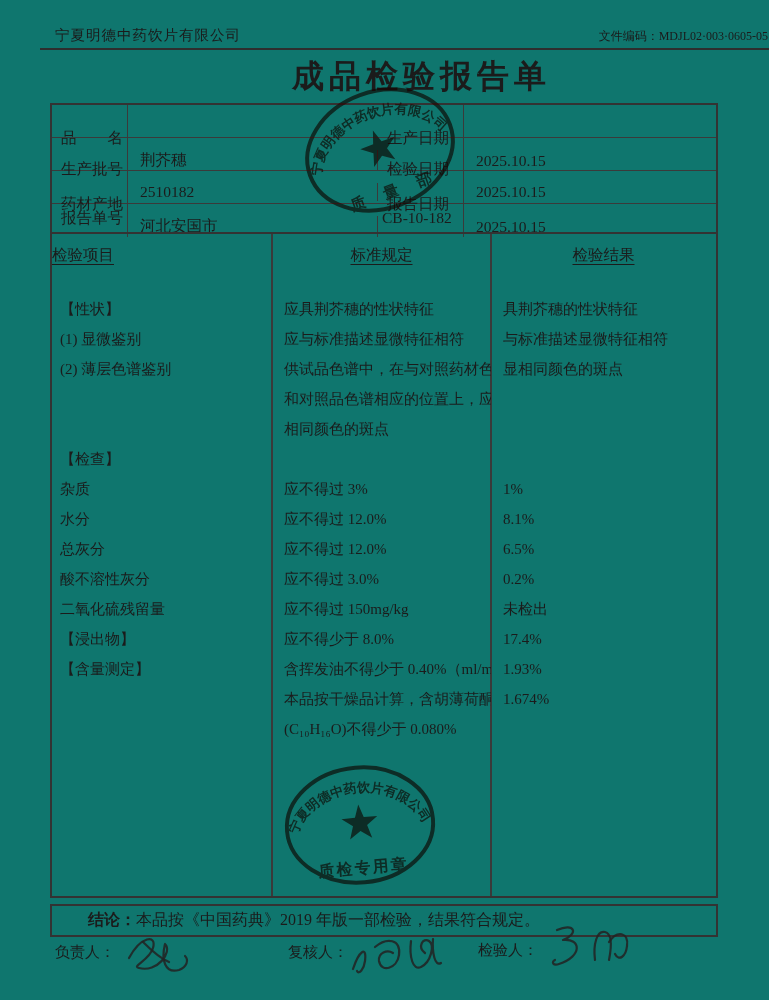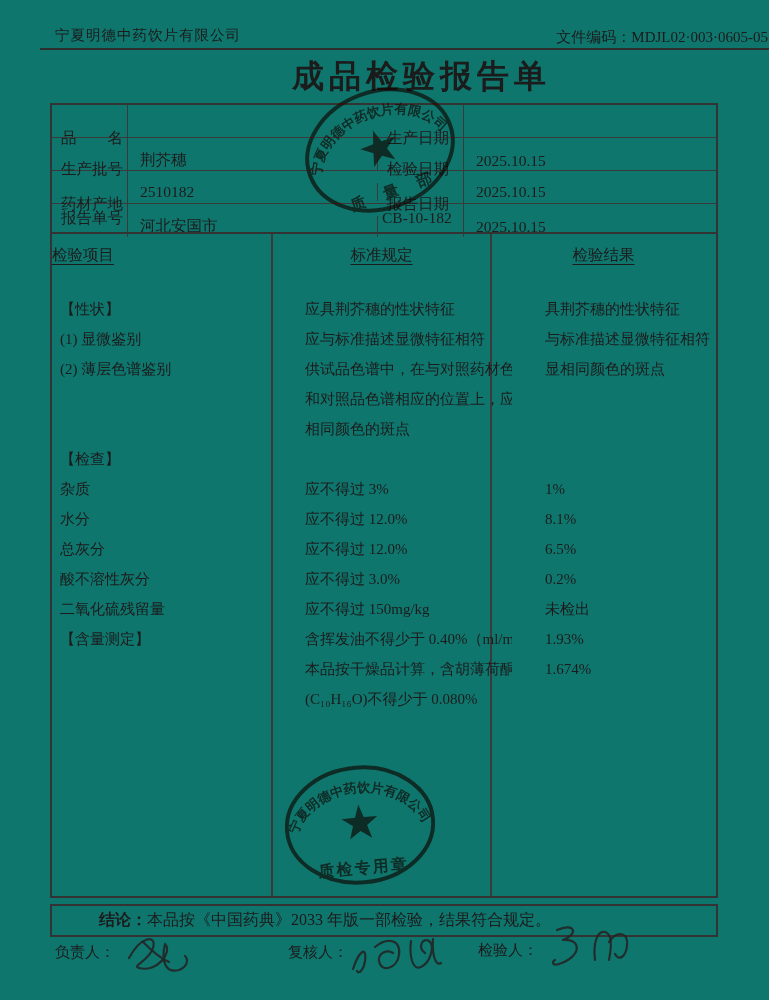--- a/index.html
+++ b/index.html
@@ -6,47 +6,47 @@
   body { background:#888; }
   #page {
     position:relative; width:769px; height:1000px; margin:0 auto;
     background:#0f766e; color:#1b1b1b; overflow:hidden;
     font-family:"Liberation Serif","DejaVu Serif",serif;
   }
   .abs { position:absolute; }
 
   
   .company-name { left:55px; top:26px; font-size:14.5px; letter-spacing:1px; }
-  .doc-code { right:1px; top:28px; font-size:15px; white-space:nowrap; }
+  .doc-code { right:1px; top:28px; font-size:12px; white-space:nowrap; }
   .h-rule { left:40px; top:48px; width:729px; height:2px; background:#2e2e2e; }
   .page-title { left:0; top:55px; width:100%; text-align:center; font-size:32px; font-weight:bold; letter-spacing:5px;padding-left:37px; }
 
   
   .info-table { left:50px; top:103px; width:668px; border:2px solid #333; background:transparent; box-sizing:border-box; }
   .info-row { display:grid; grid-template-columns:76px 250px 86px 1fr; height:33px; border-bottom:1.5px solid #3a3a3a; box-sizing:border-box; }
   .info-row.last { grid-template-columns:326px 1fr; height:28px; border-bottom:none; }
   .info-cell { display:flex; align-items:center; font-size:15.5px; padding-left:9px; box-sizing:border-box; }
   .info-row:not(.last) .info-cell:nth-child(-n+3) { border-right:1.5px solid #3a3a3a; }
   .info-cell.val { padding-left:12px;margin-top:45px; }
 
   
   .main-table { left:50px; top:232px; width:668px; height:666px; border:2px solid #333; box-sizing:border-box; }
   .vline { position:absolute; top:0; width:1.5px; height:100%; background:#3a3a3a; }
   .vline.v1 { left:219px; } .vline.v2 { left:438px; }
   .thead { position:absolute; left:0; top:11px; width:100%; display:grid; grid-template-columns:220px 219px 1fr; font-size:15.5px; }
   .thead .hc { text-decoration:underline; text-underline-offset:4px; }
   .thead .hc.c1 { } .thead .hc.c2, .thead .hc.c3 { text-align:center; }
   .tbody { position:absolute; left:0; top:60px; width:100%; }
-  .trow { display:grid; grid-template-columns:220px 219px 1fr; height:30px; align-items:center; font-size:15px;gap:21px; }
+  .trow { display:grid; grid-template-columns:220px 219px 1fr; height:30px; align-items:center; font-size:15px; }
   .tc { white-space:nowrap; overflow:hidden; }
   .tc.c1 { padding-left:8px; } .tc.c2 { padding-left:12px; } .tc.c3 { padding-left:12px; }
 
   
   .conclusion-box { left:50px; top:904px; width:668px; height:33px; border:2px solid #333; box-sizing:border-box; display:flex; align-items:center; font-size:16px; }
-  .conclusion-box .lead { padding-left:47px; font-weight:bold; }
+  .conclusion-box .lead { padding-left:36px; font-weight:bold; }
 
   
   .sig-label { font-size:15px; }
   .lbl-resp { left:55px; top:943px; } .lbl-rev { left:288px; top:943px; } .lbl-insp { left:478px; top:941px; }
   .sig-svg path { stroke:#222; stroke-width:2.2; fill:none; stroke-linecap:round; stroke-linejoin:round; opacity:.85; }
 
   
   .stamp { mix-blend-mode:multiply; opacity:.8; }
   .stamp-top { left:299px; top:86px; width:162px; height:128px; transform:rotate(-20deg); }
   .stamp-bottom { left:280px; top:762px; width:160px; height:126px; transform:rotate(-5deg); }
@@ -147,20 +147,25 @@
           <div class="tc c1">酸不溶性灰分</div>
           <div class="tc c2">应不得过 3.0%</div>
           <div class="tc c3">0.2%</div>
         </div>
       <div class="trow">
           <div class="tc c1">二氧化硫残留量</div>
           <div class="tc c2">应不得过 150mg/kg</div>
           <div class="tc c3">未检出</div>
         </div>
       <div class="trow">
+          <div class="tc c1">【浸出物】</div>
+          <div class="tc c2">应不得少于 8.0%</div>
+          <div class="tc c3">17.4%</div>
+        </div>
+      <div class="trow">
           <div class="tc c1">【含量测定】</div>
           <div class="tc c2">含挥发油不得少于 0.40%（ml/mg）</div>
           <div class="tc c3">1.93%</div>
         </div>
       <div class="trow">
           <div class="tc c1"></div>
           <div class="tc c2">本品按干燥品计算，含胡薄荷酮</div>
           <div class="tc c3">1.674%</div>
         </div>
       <div class="trow">
@@ -182,21 +187,21 @@
   <svg class="abs stamp stamp-bottom" viewBox="0 0 200 160">
     <ellipse cx="100" cy="80" rx="93" ry="73" fill="none" stroke="#c9372c" stroke-width="5"></ellipse>
     <path id="arcBottom" d="M 16,104 A 84,66 0 1 1 184,104" fill="none"></path>
     <text font-size="16.5" fill="#c9372c"><textPath href="#arcBottom" startOffset="50%" text-anchor="middle">宁夏明德中药饮片有限公司</textPath></text>
     <polygon fill="#c9372c" points="100,54 105.6,70.3 122.8,70.6 109,80.9 114.1,97.4 100,87.5 85.9,97.4 91,80.9 77.2,70.6 94.4,70.3"></polygon>
     <text x="100" y="141" font-size="20" fill="#c9372c" text-anchor="middle" letter-spacing="3">质检专用章</text>
   </svg>
 
   <div class="abs conclusion-box">
     <span class="lead">结论：</span>
-    <span>本品按《中国药典》2033 年版一部检验，结果符合规定。</span>
+    <span>本品按《中国药典》2019 年版一部检验，结果符合规定。</span>
   </div>
 
   <div class="abs sig-label lbl-resp">负责人：</div>
   <svg class="abs sig-svg" style="left:115px; top:928px;" width="100" height="58" viewBox="0 0 100 58">
     <path d="M14,30 C26,8 42,6 38,20 C34,33 16,38 24,40 C42,45 58,24 50,16 M50,16 C46,32 50,46 64,42 C72,39 74,32 70,28"></path>
     <path d="M28,14 C34,20 44,30 54,34"></path>
   </svg>
 
   <div class="abs sig-label lbl-rev">复核人：</div>
   <svg class="abs sig-svg" style="left:345px; top:925px;" width="115" height="62" viewBox="0 0 115 62">

